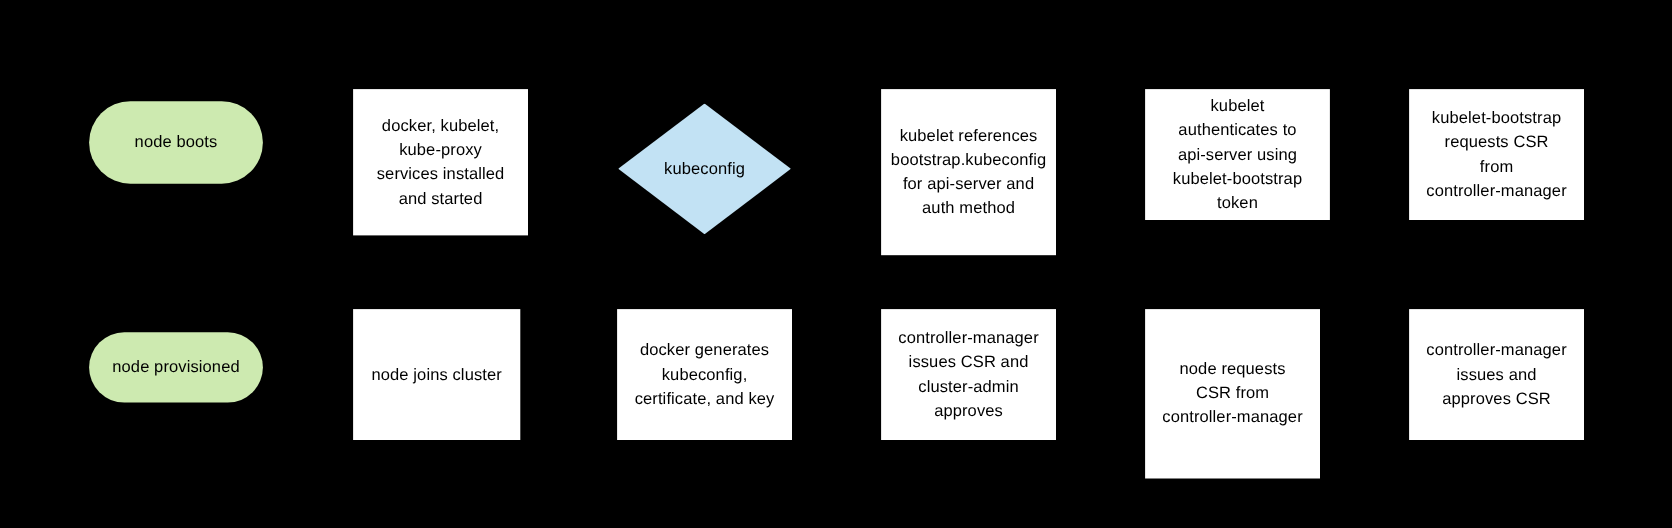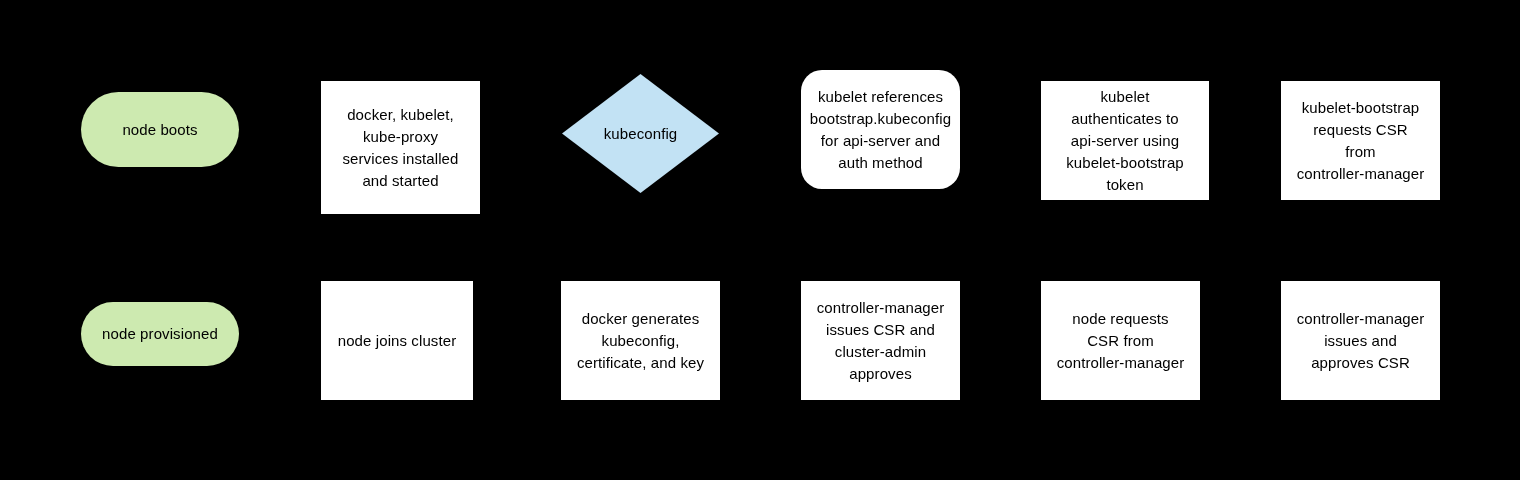--- a/index.html
+++ b/index.html
@@ -73,25 +73,25 @@
     <span class="label">node boots</span>
   </div>
 
   <div class="node rect" style="left:321px; top:81px; width:159px; height:133px;">
     <span class="label">docker, kubelet,
 kube-proxy
 services installed
 and started</span>
   </div>
 
-  <div class="node diamond" style="left:562px; top:74px; width:157px; height:119px;">
+  <div class="node diamond" style="left:562px; top:94px; width:157px; height:119px;">
     <span class="label">kubeconfig</span>
   </div>
 
-  <div class="node rect overflow" style="left:801px; top:70px; width:159px; height:119px;border-radius:21px;">
+  <div class="node rect overflow" style="left:801px; top:81px; width:159px; height:151px;">
     <span class="label">kubelet references
 bootstrap.kubeconfig
 for api-server and
 auth method</span>
   </div>
 
   <div class="node rect" style="left:1041px; top:81px; width:168px; height:119px;">
     <span class="label">kubelet
 authenticates to
 api-server using
@@ -120,21 +120,21 @@
 certificate, and key</span>
   </div>
 
   <div class="node rect" style="left:801px; top:281px; width:159px; height:119px;">
     <span class="label">controller-manager
 issues CSR and
 cluster-admin
 approves</span>
   </div>
 
-  <div class="node rect" style="left:1041px; top:281px; width:159px; height:119px;">
+  <div class="node rect" style="left:1041px; top:281px; width:159px; height:154px;">
     <span class="label">node requests
 CSR from
 controller-manager</span>
   </div>
 
   <div class="node rect" style="left:1281px; top:281px; width:159px; height:119px;">
     <span class="label">controller-manager
 issues and
 approves CSR</span>
   </div>

